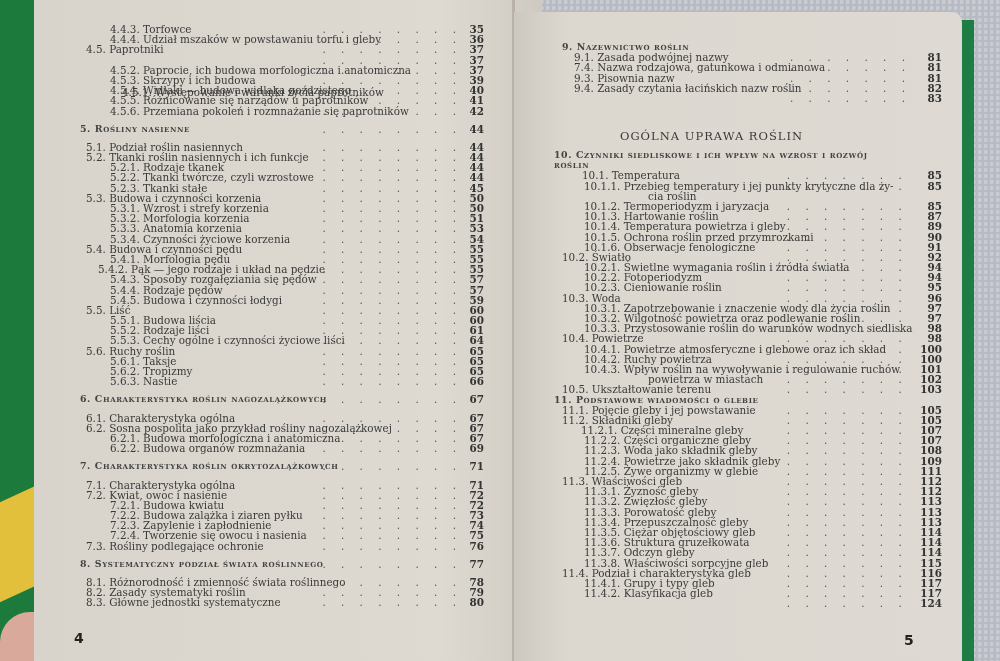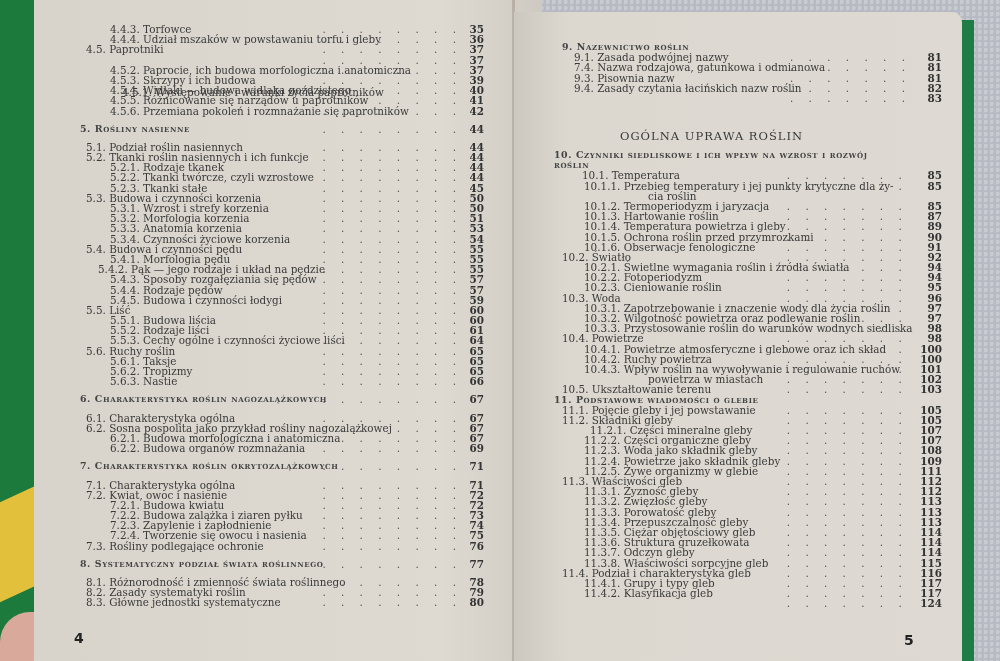--- a/index.html
+++ b/index.html
@@ -470,21 +470,21 @@
         <span class="t" style="left: 8px;">11.1. Pojęcie gleby i jej powstawanie</span>
         <span class="dots" style="left: 60%;">. . . . . . . . . . . . . . . .</span>
         <span class="p">105</span>
       </div>
       <div class="row">
         <span class="t" style="left: 8px;">11.2. Składniki gleby</span>
         <span class="dots" style="left: 60%;">. . . . . . . . . . . . . . . .</span>
         <span class="p">105</span>
       </div>
       <div class="row">
-        <span class="t" style="left: 36px;">11.2.1. Części mineralne gleby</span>
+        <span class="t" style="left: 27px;">11.2.1. Części mineralne gleby</span>
         <span class="dots" style="left: 60%;">. . . . . . . . . . . . . . . .</span>
         <span class="p">107</span>
       </div>
       <div class="row">
         <span class="t" style="left: 30px;">11.2.2. Części organiczne gleby</span>
         <span class="dots" style="left: 60%;">. . . . . . . . . . . . . . . .</span>
         <span class="p">107</span>
       </div>
       <div class="row">
         <span class="t" style="left: 30px;">11.2.3. Woda jako składnik gleby</span>

